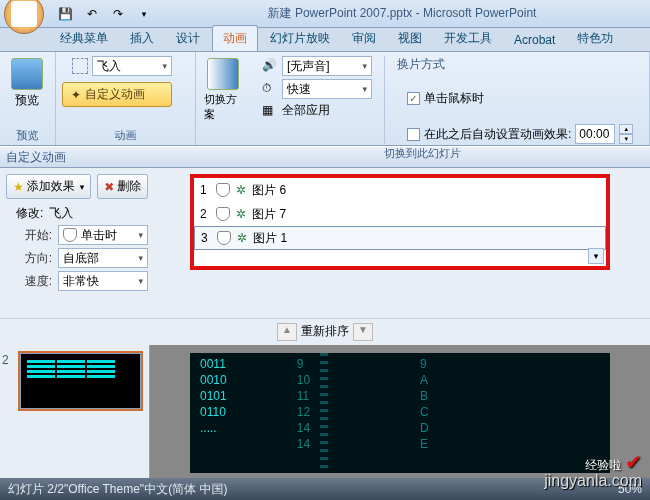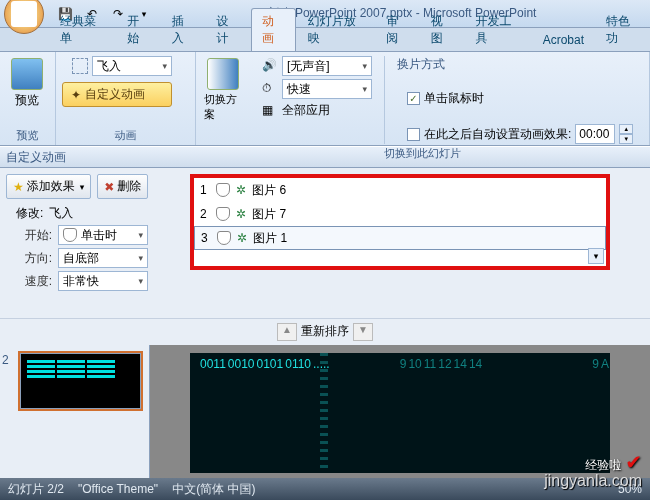--- a/index.html
+++ b/index.html
@@ -64,25 +64,25 @@
 .bottom { display: flex; height: 136px; background: #5a6a7a; }
 .thumb-panel { width: 150px; background: #e8eef6; border-right: 1px solid #8ba0bc; padding: 4px; position: relative; }
 .thumb { border: 1px solid #8ba0bc; height: 56px; background: #000; margin: 4px; position: relative; display: flex; flex-wrap: wrap; align-content: flex-start; gap: 2px; padding: 6px; }
 .thumb.active { outline: 2px solid #d07030; }
 .thumb-num { position: absolute; left: -14px; top: 0; color: #3b5a82; }
 .tcol { width: 28px; }
 .tline { height: 3px; background: #00e0e0; margin-bottom: 2px; }
 
 .slide-area { flex: 1; background: #888; padding: 6px; display: flex; align-items: center; justify-content: center; }
 .slide { width: 420px; height: 120px; background: #001418; color: #20e0e0; font-family: monospace; font-size: 16px; display: flex; padding: 4px 10px; gap: 30px; overflow: hidden; position: relative; }
-.scol { display: flex; gap: 2px; }
+.scol { display: flex; flex-direction: column; gap: 2px; }
 .scol.r { color: #108080; }
 .slide::before { content: ""; position: absolute; left: 130px; top: 0; bottom: 0; width: 8px; background: repeating-linear-gradient(#20e0e0 0 3px, transparent 3px 8px); opacity: 0.3; }
 
-.statusbar { position: absolute; bottom: 0; left: 0; right: 0; height: 22px; background: linear-gradient(#6a7a8c, #3a4a5c); color: #e0e8f0; display: flex; align-items: center; padding: 0 8px; gap: 14px; font-size: 11px; }
+.statusbar { position: absolute; bottom: 0; left: 0; right: 0; height: 22px; background: linear-gradient(#6a7a8c, #3a4a5c); color: #e0e8f0; display: flex; align-items: center; padding: 0 8px; gap: 0; font-size: 11px; }
 
 .watermark { position: absolute; right: 8px; bottom: 26px; color: #fff; font-size: 14px; text-shadow: 1px 1px 2px #000; display: flex; align-items: flex-end; gap: 4px; }
 .watermark .check { color: #e01010; font-size: 20px; }
 .wm-sub { position: absolute; right: 8px; bottom: 10px; color: #ddd; font-size: 16px; text-shadow: 1px 1px 1px #000; }
 </style>
 </head>
 <body>
 
 <div class="titlebar">
   <div class="office-btn">
@@ -92,21 +92,20 @@
     <div class="qat-btn">💾</div>
     <div class="qat-btn">↶</div>
     <div class="qat-btn">↷</div>
     <div class="qat-btn" style="font-size:9px">▾</div>
   </div>
   <div class="title-text">新建 PowerPoint 2007.pptx - Microsoft PowerPoint</div>
 </div>
 
 <div class="tabs">
   <div class="tab">经典菜单</div>
-  <div class="tab">开始</div>
   <div class="tab">插入</div>
   <div class="tab">设计</div>
   <div class="tab active">动画</div>
   <div class="tab">幻灯片放映</div>
   <div class="tab">审阅</div>
   <div class="tab">视图</div>
   <div class="tab">开发工具</div>
   <div class="tab">Acrobat</div>
   <div class="tab">特色功</div>
 </div>

